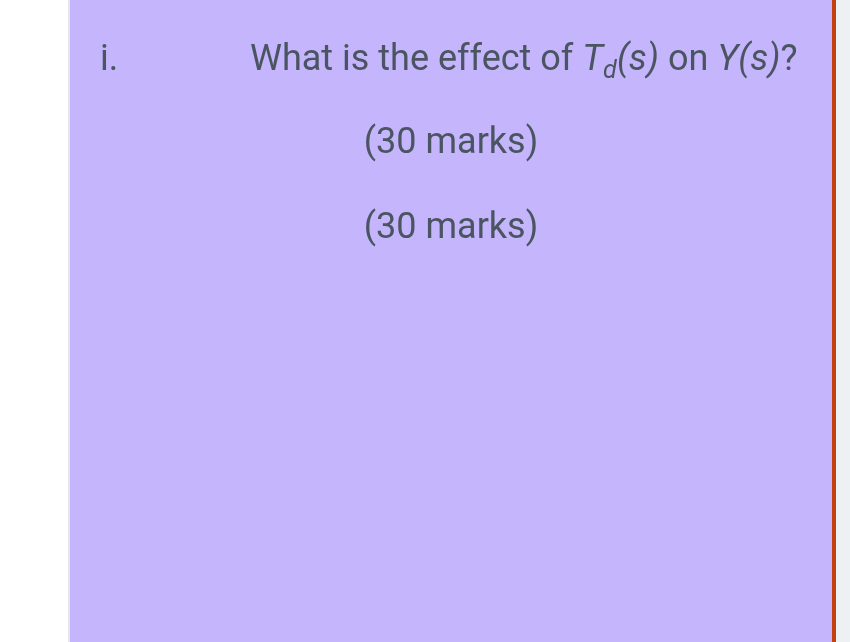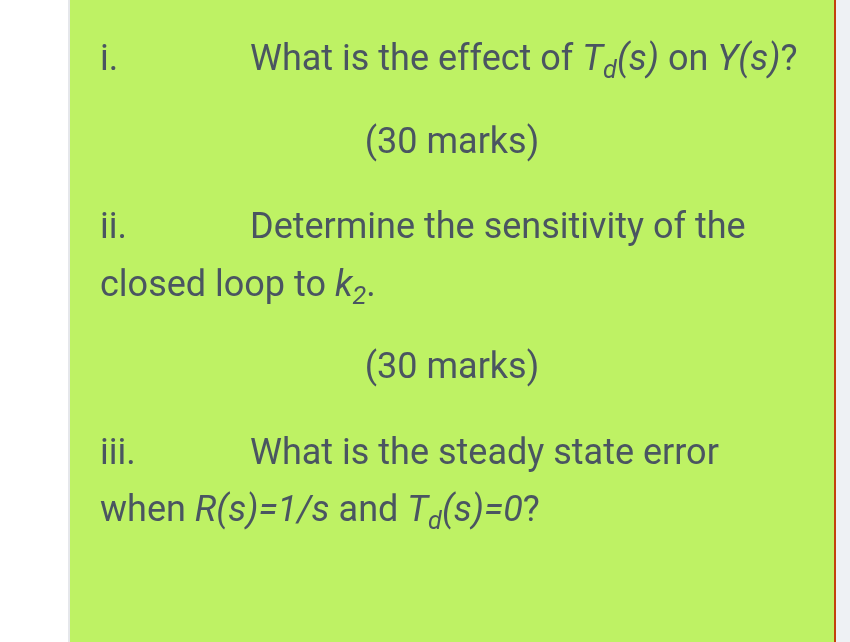--- a/index.html
+++ b/index.html
@@ -23,22 +23,22 @@
       padding-right: 0;
       display: flex;
     }
     .left-gutter {
       width: 40px;
       height: 100%;
       border-right: 2px solid #e5e7eb;
     }
     .content-panel {
       flex: 1;
-      background: #bef264;
-      border-right: 2px solid #c2410c;
+      background: #c4b5fd;
+      border-right: 4px solid #c2410c;
       padding: 30px 30px 0 30px;
       color: #4a5561;
       font-size: 36px;
       line-height: 1.6;
     }
     .question-block {
       margin-bottom: 28px;
     }
     .question-text {
       display: block;
@@ -75,27 +75,19 @@
   <div class="content-panel">
 
     <div class="question-block">
       <div class="question-text">
         <span class="roman-numeral">i.</span><span>What is the effect of </span><span class="italic"><span>T</span><span class="subscript">d</span><span>(s)</span></span><span> on </span><span class="italic">Y(s)</span><span>?</span>
       </div>
       <div class="marks-line">(30 marks)</div>
     </div>
 
     <div class="question-block">
-      <div class="question-text">
-        <span class="roman-numeral">ii.</span><span>Determine the sensitivity of the closed loop to </span><span class="italic"><span>k</span><span class="subscript">2</span></span><span>.</span>
-      </div>
       <div class="marks-line">(30 marks)</div>
     </div>
 
-    <div class="question-block">
-      <div class="question-text">
-        <span class="roman-numeral">iii.</span><span>What is the steady state error when </span><span class="italic">R(s)=1/s</span><span> and </span><span class="italic"><span>T</span><span class="subscript">d</span><span>(s)=0</span></span><span>?</span>
-      </div>
-    </div>
 
   </div>
   <div class="right-edge"></div>
 </div>
 
 </body></html>

